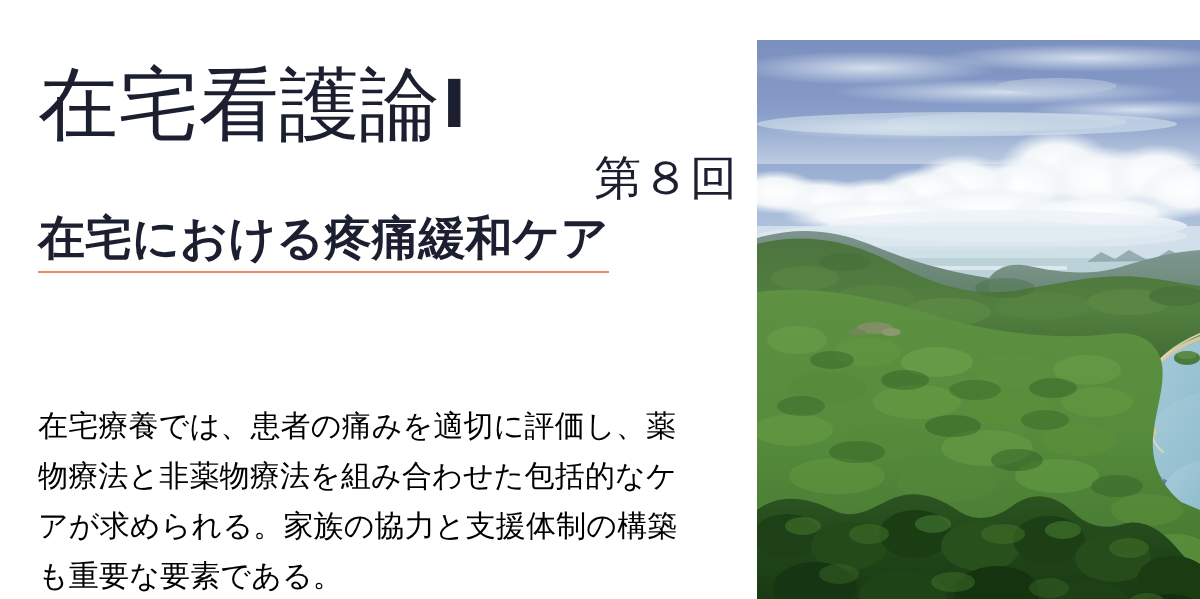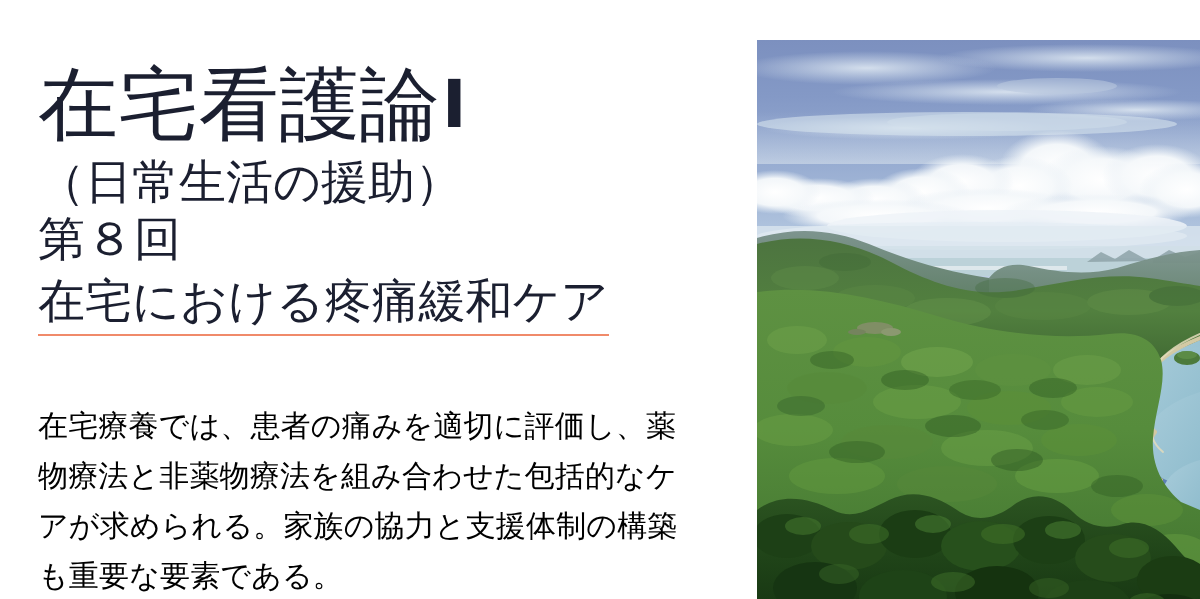--- a/index.html
+++ b/index.html
@@ -69,37 +69,38 @@
     font-size: 47px;
     line-height: 1.22;
     color: #1b1f30;
     font-weight: 400;
     white-space: nowrap;
     margin: 6px 0 0 0;
     padding: 0;
   }
 
   .subtitle-session {
-    font-family: Liberation Mono, monospace;
+    font-family: Liberation Serif, serif;
     font-size: 47px;
     line-height: 1.22;
     color: #1b1f30;
     font-weight: 400;
     white-space: nowrap;
     margin: 2px 0 0 0;
     padding: 0;
     letter-spacing: 0.02em;
+    text-align: right;
   }
 
   .subtitle-topic {
     font-family: "Liberation Serif", "DejaVu Serif", serif;
     font-size: 47px;
     line-height: 1.22;
     color: #1b1f30;
-    font-weight: 400;
+    font-weight: 700;
     white-space: nowrap;
     margin: 2px 0 0 0;
     padding: 0 0 4px 0;
     display: inline-block;
     border-bottom: 2px solid #f08a6a;
   }
 
   .body-text {
     position: absolute;
     left: 38px;
@@ -131,21 +132,20 @@
 <body>
 
 <div class="slide">
 
   <div class="text-col">
 
     <div class="title-block">
 
       <h1 class="main-title"><span>在宅看護論</span><span class="numeral">Ⅰ</span></h1>
 
-      <p class="subtitle-paren">（日常生活の援助）</p>
 
       <p class="subtitle-session">第８回</p>
 
       <div>
         <span class="subtitle-topic">在宅における疼痛緩和ケア</span>
       </div>
 
     </div>
 
     <p class="body-text">在宅療養では、患者の痛みを適切に評価し、薬物療法と非薬物療法を組み合わせた包括的なケアが求められる。家族の協力と支援体制の構築も重要な要素である。</p>

